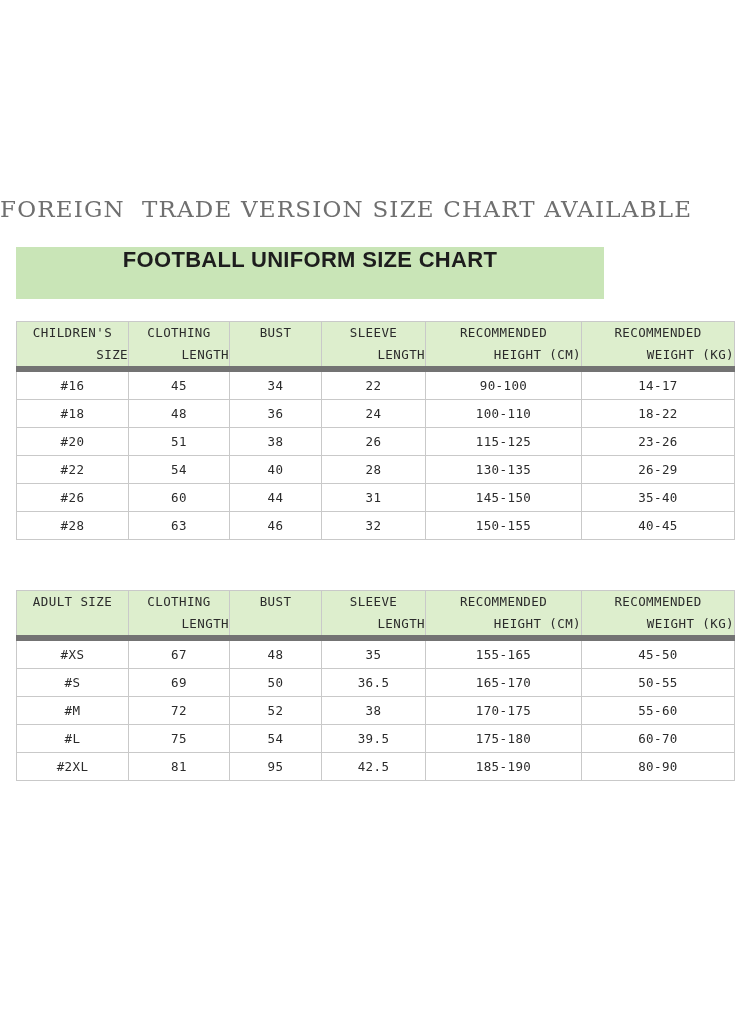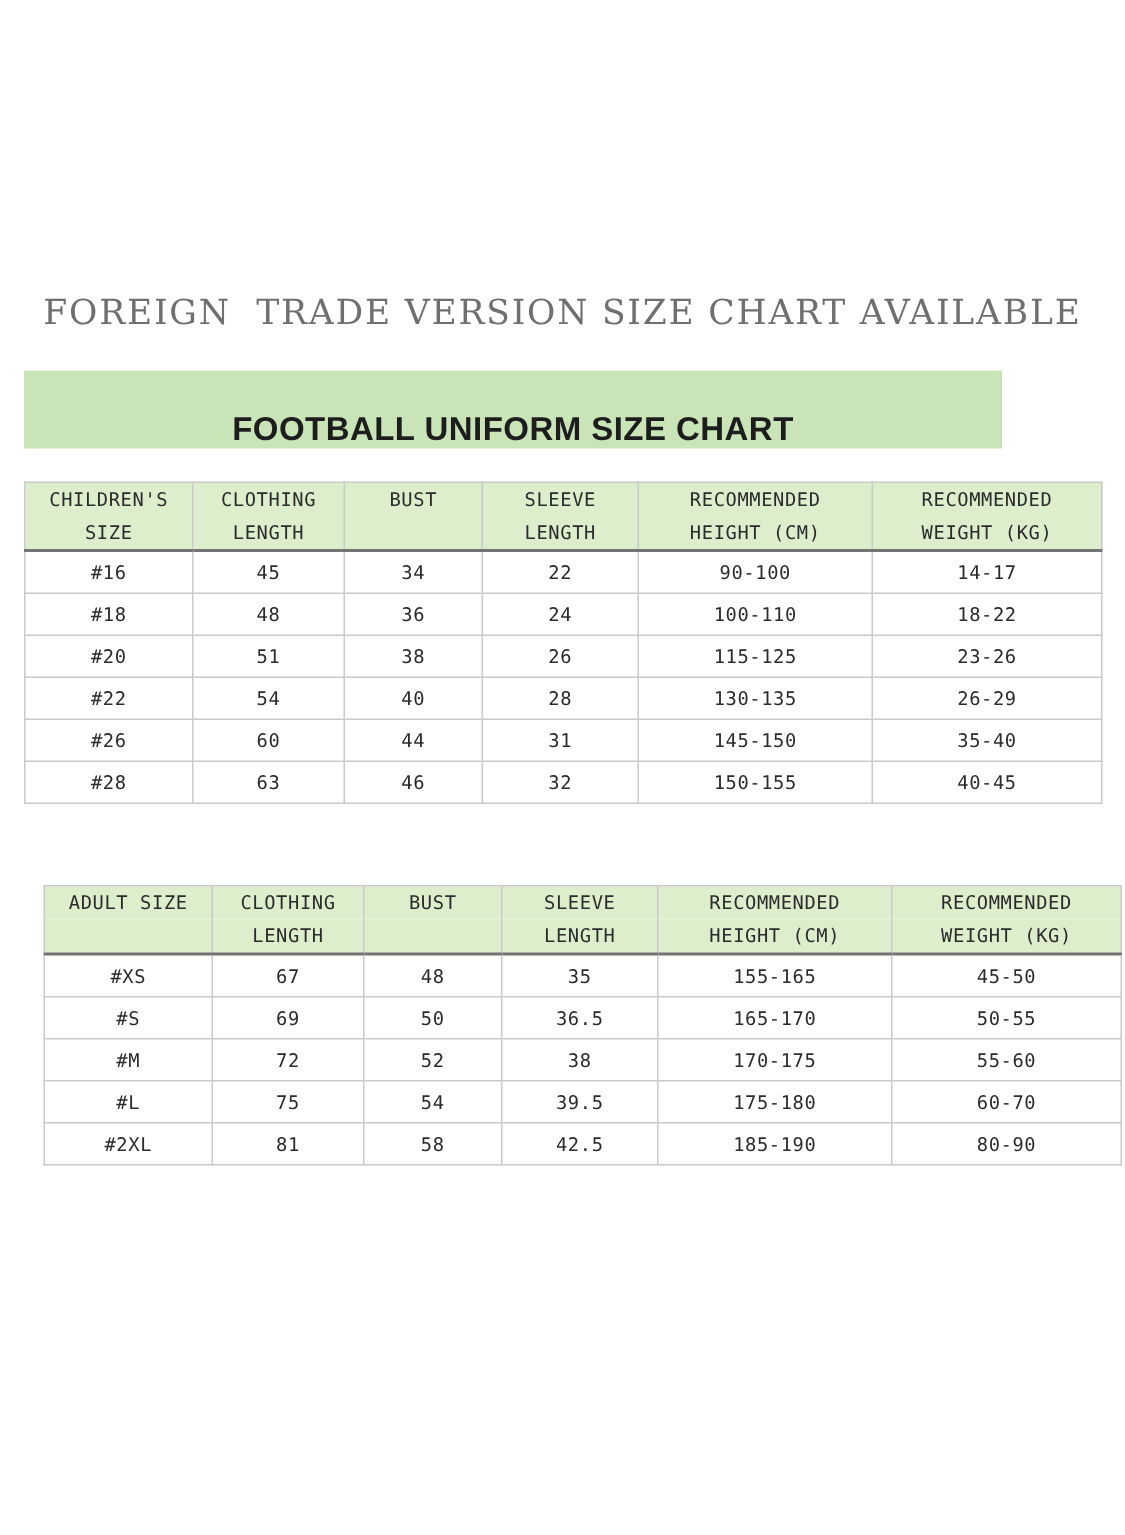--- a/index.html
+++ b/index.html
@@ -19,53 +19,53 @@
     position: absolute;
     left: 0; top: 0;
     width: 750px;
     height: 1023px;
     background: #ffffff;
   }
   .heading {
     position: absolute;
     left: 0;
     top: 196px;
-    width: 750px;
+    width: 645px;
     text-align: center;
     font-family: "DejaVu Serif", serif;
     font-size: 23px;
     letter-spacing: 1.2px;
     color: #6f6f6f;
     white-space: pre;
   }
   .banner {
     position: absolute;
     left: 16px;
     top: 247px;
-    width: 652px;
+    width: 588px;
     height: 52px;
     background: #c9e5b7;
     display: flex;
-    align-items: flex-end;
+    align-items: flex-start;
     justify-content: center;
   }
   .banner-text {
     font-family: "Liberation Sans", sans-serif;
     font-size: 22px;
     font-weight: bold;
     color: #1d1d1d;
     letter-spacing: 0.3px;
   }
   .table-wrap {
     position: absolute;
     left: 16px;
     width: 718px;
   }
   #children-table-wrap { top: 321px; }
-  #adult-table-wrap { top: 590px; margin-left: 13px; }
+  #adult-table-wrap { top: 590px; }
 
   table.size-table {
     border-collapse: collapse;
     width: 718px;
     table-layout: fixed;
   }
   table.size-table th,
   table.size-table td {
     border: 1px solid #c9c9c9;
     text-align: center;
@@ -82,21 +82,22 @@
     height: 22px;
     font-size: 12.5px;
     line-height: 22px;
     font-weight: normal;
     color: #2b2b2b;
     border-bottom: none;
     border-top: 1px solid #c9c9c9;
   }
   table.size-table thead tr.hdr-line2 th {
     border-top: none;
-    border-bottom: 2px solid #737373;
+    border-bottom: 6px solid #737373;
+    text-align: right;
   }
   table.size-table tbody td {
     background: #ffffff;
   }
   
   col.c0 { width: 112px; }
   col.c1 { width: 101px; }
   col.c2 { width: 92px; }
   col.c3 { width: 104px; }
   col.c4 { width: 156px; }
@@ -251,21 +252,21 @@
           <td>#L</td>
           <td>75</td>
           <td>54</td>
           <td>39.5</td>
           <td>175-180</td>
           <td>60-70</td>
         </tr>
         <tr>
           <td>#2XL</td>
           <td>81</td>
-          <td>58</td>
+          <td>95</td>
           <td>42.5</td>
           <td>185-190</td>
           <td>80-90</td>
         </tr>
       </tbody>
     </table>
   </div>
 
 </div>
 

